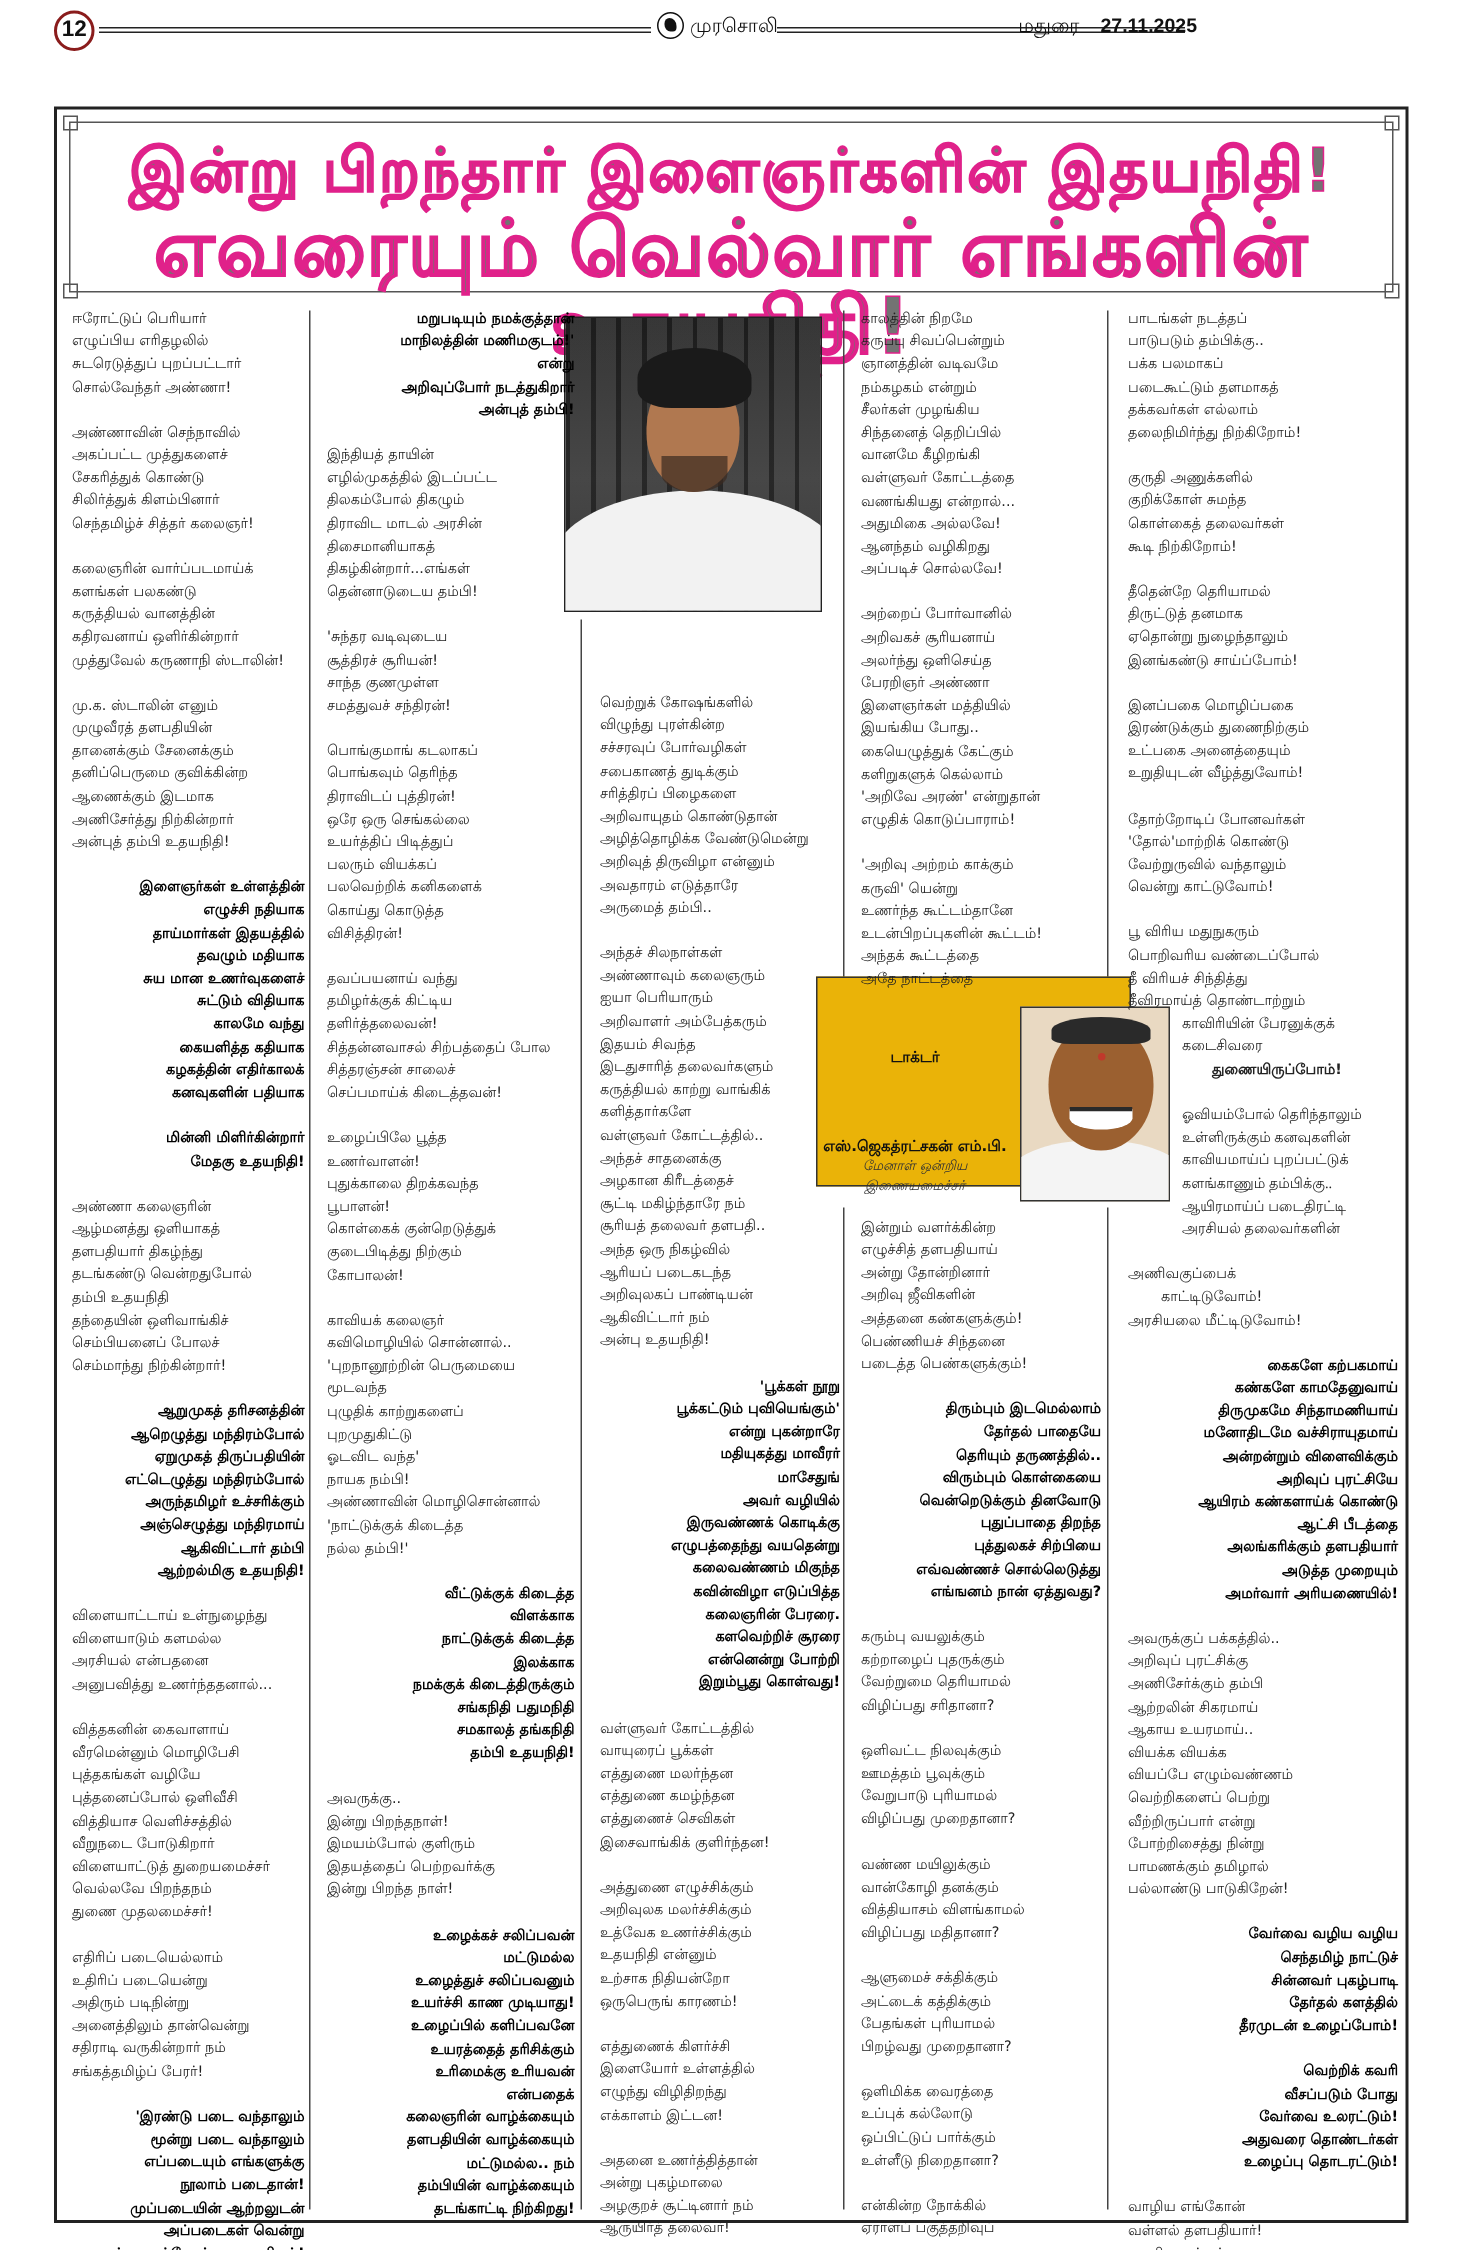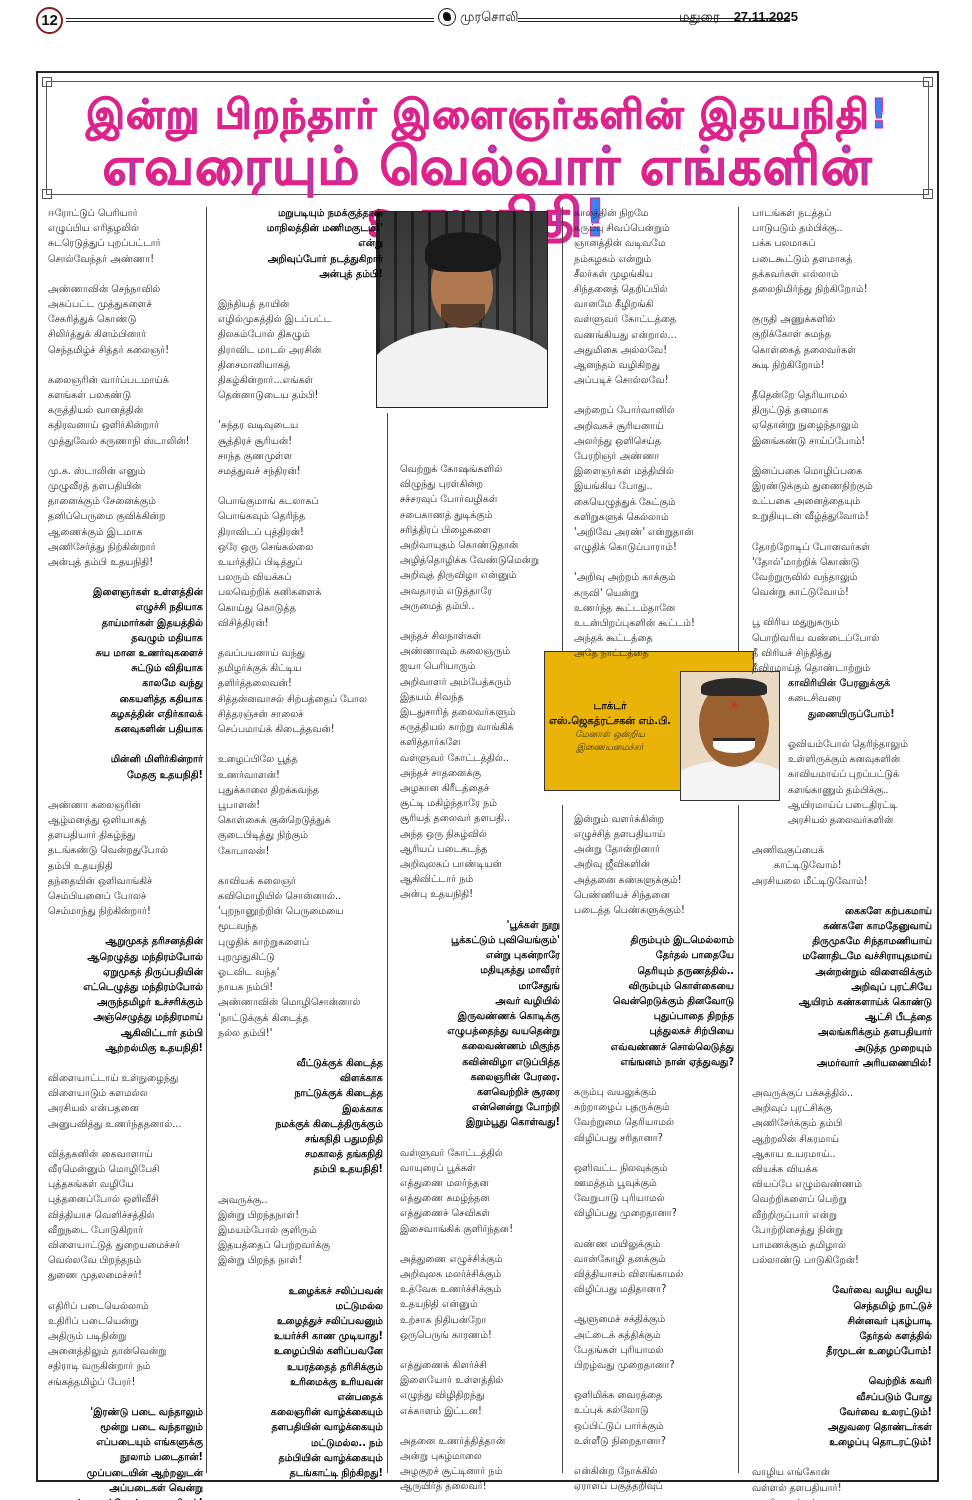--- a/index.html
+++ b/index.html
@@ -11,41 +11,41 @@
   .logo-icon { width:18px; height:18px; border-radius:50%; border:1.5px solid #111; box-sizing:border-box; position:relative; }
   .logo-icon::after { content:""; position:absolute; left:4px; top:3px; width:8px; height:9px; background:#111; border-radius:40% 60% 30% 50%; }
   .dateline { position:absolute; right:30px; top:9px; font:13px "Liberation Sans", sans-serif; display:flex; gap:14px; }
   .dateline .date { font-weight:bold; }
 
   .frame { position:absolute; left:36px; top:71px; width:903px; height:1411px; border:2px solid #222; box-sizing:border-box; }
   .banner { position:absolute; left:8px; top:8px; width:883px; height:114px; border:1.5px solid #555; box-sizing:border-box; }
   .banner .corner { position:absolute; width:8px; height:8px; border:1px solid #555; }
   .banner .tl { left:-5px; top:-5px; } .banner .tr { right:-5px; top:-5px; }
   .banner .bl { left:-5px; bottom:-5px; } .banner .br { right:-5px; bottom:-5px; }
-  .headline { position:absolute; left:0; width:100%; text-align:center; color:#3b82f6; font-family:"DejaVu Sans", sans-serif; font-weight:bold; letter-spacing:1px; -webkit-text-stroke:1px #e0218a; }
+  .headline { position:absolute; left:0; width:100%; text-align:center; color:#737373; font-family:"DejaVu Sans", sans-serif; font-weight:bold; letter-spacing:1px; -webkit-text-stroke:1px #e0218a; }
   .h1 { top:6px; font-size:40px; line-height:52px; }
   .h2 { top:58px; font-size:52px; line-height:52px; }
 
   .col { position:absolute; top:132px; font-size:9.6px; line-height:15.2px; font-family:"DejaVu Sans", sans-serif; color:#222; }
   .col .stanza { margin-bottom:15px; white-space:nowrap; }
   .col .stanza.b { font-weight:bold; color:#000;text-align:right; }
   .col .line { display:block; }
   .vrule { position:absolute; width:0; border-left:1.5px solid #444; }
 
   .photo1 { position:absolute; left:338px; top:138px; width:172px; height:197px; border:1.5px solid #222; box-sizing:border-box; background:linear-gradient(#2c2c2c,#3d3d3d 55%,#2f2f2f); overflow:hidden; }
   .photo1 .stripes { position:absolute; inset:0; background:repeating-linear-gradient(90deg, rgba(0,0,0,.35) 0 3px, rgba(255,255,255,.05) 3px 17px); }
   .photo1 .shirt { position:absolute; left:-10px; bottom:-20px; width:195px; height:100px; background:#f2f2f2; border-radius:50% 50% 0 0; }
   .photo1 .face { position:absolute; left:54px; top:38px; width:62px; height:78px; background:#b07850; border-radius:45% 45% 50% 50%; }
   .photo1 .hair { position:absolute; left:48px; top:20px; width:76px; height:40px; background:#1a1a1a; border-radius:50% 50% 30% 30%; }
   .photo1 .beard { position:absolute; left:64px; top:92px; width:44px; height:24px; background:#3a2a20; border-radius:0 0 50% 50%; opacity:.7; }
 
   .byline-box { position:absolute; left:506px; top:578px; width:210px; height:140px; border:1.5px solid #333; box-sizing:border-box; background:#eab308; }
   .byline-text { position:absolute; left:0; top:46px; width:130px; text-align:center; }
   .byline-title { font:bold 10px "DejaVu Sans", sans-serif; line-height:15px; }
-  .byline-name { font:bold 10px "DejaVu Sans", sans-serif; line-height:15px; }
+  .byline-name { font:bold 10px "DejaVu Sans", sans-serif; line-height:15px;margin-top:44px; }
   .byline-role { font:italic 9px "DejaVu Sans", sans-serif; line-height:13px; color:#333; }
   .photo2 { position:absolute; left:642px; top:598px; width:100px; height:130px; border:1.5px solid #333; box-sizing:border-box; background:#e9d9c2; overflow:hidden; }
   .photo2 .shirt { position:absolute; left:-10px; bottom:-10px; width:120px; height:50px; background:#f4f4f4; border-radius:50% 50% 0 0; }
   .photo2 .face { position:absolute; left:18px; top:10px; width:70px; height:85px; background:#9b6030; border-radius:48% 48% 50% 50%; }
   .photo2 .hair { position:absolute; left:20px; top:6px; width:66px; height:18px; background:#2a2a2a; border-radius:50% 50% 20% 20%; }
   .photo2 .tilak { position:absolute; left:51px; top:30px; width:5px; height:5px; background:#c0392b; border-radius:50%; }
   .photo2 .smile { position:absolute; left:32px; top:66px; width:42px; height:12px; background:#fff; border-radius:0 0 50% 50%; border-top:3px solid #2a2a2a; }
 </style>
 </head>
 <body>
@@ -502,21 +502,21 @@
         <span class="line">தோற்றோடிப் போனவர்கள்</span>
         <span class="line">'தோல்'மாற்றிக் கொண்டு</span>
         <span class="line">வேற்றுருவில் வந்தாலும்</span>
         <span class="line">வென்று காட்டுவோம்!</span>
       </div>
       <div class="stanza" style="padding-left: 0px;">
         <span class="line">பூ விரிய மதுநுகரும்</span>
         <span class="line">பொறிவரிய வண்டைப்போல்</span>
         <span class="line">தீ விரியச் சிந்தித்து</span>
         <span class="line">தீவிரமாய்த் தொண்டாற்றும்</span>
-        <span class="line" style="padding-left: 36px; font-weight: bold;">காவிரியின் பேரனுக்குக்</span>
+        <span class="line" style="padding-left: 36px;">காவிரியின் பேரனுக்குக்</span>
         <span class="line" style="padding-left: 36px;">கடைசிவரை</span>
         <span class="line" style="padding-left: 56px; font-weight: bold;">துணையிருப்போம்!</span>
       </div>
       <div class="stanza" style="padding-left: 36px; font-family: Liberation Serif, serif;">
         <span class="line">ஓவியம்போல் தெரிந்தாலும்</span>
         <span class="line">உள்ளிருக்கும் கனவுகளின்</span>
         <span class="line">காவியமாய்ப் புறப்பட்டுக்</span>
         <span class="line">களங்காணும் தம்பிக்கு..</span>
         <span class="line">ஆயிரமாய்ப் படைதிரட்டி</span>
         <span class="line">அரசியல் தலைவர்களின்</span>

